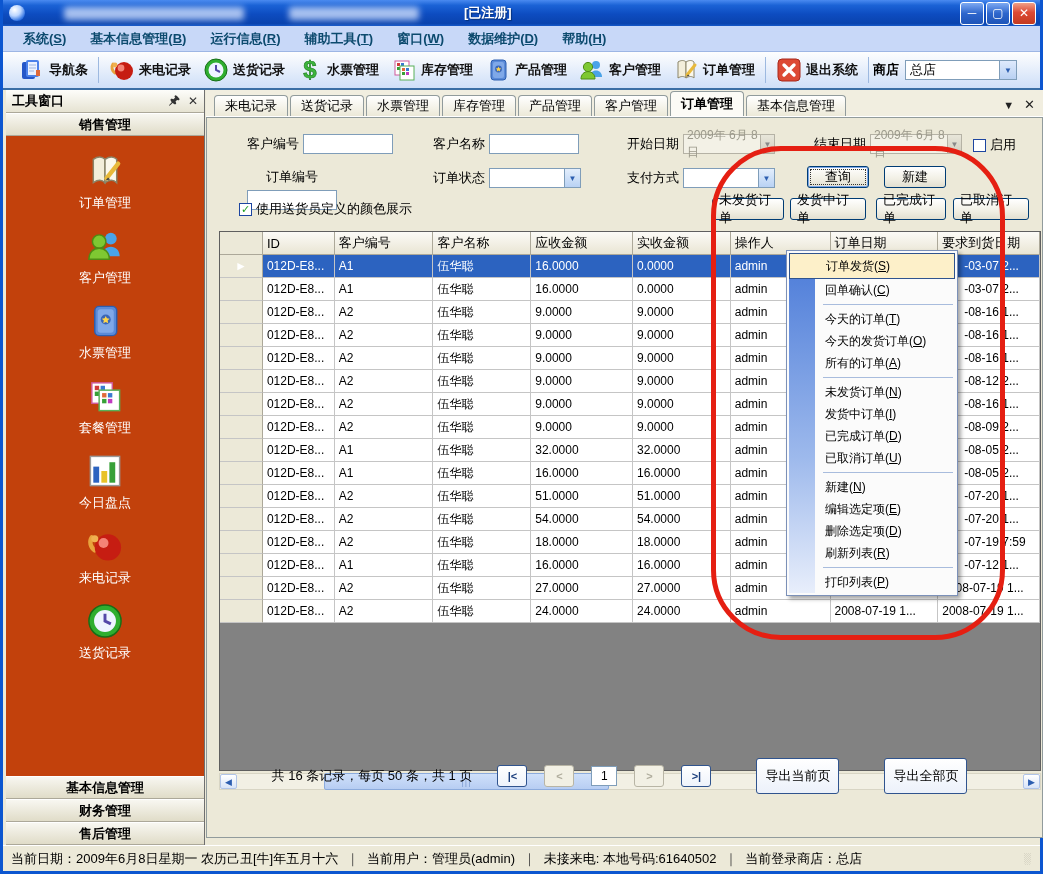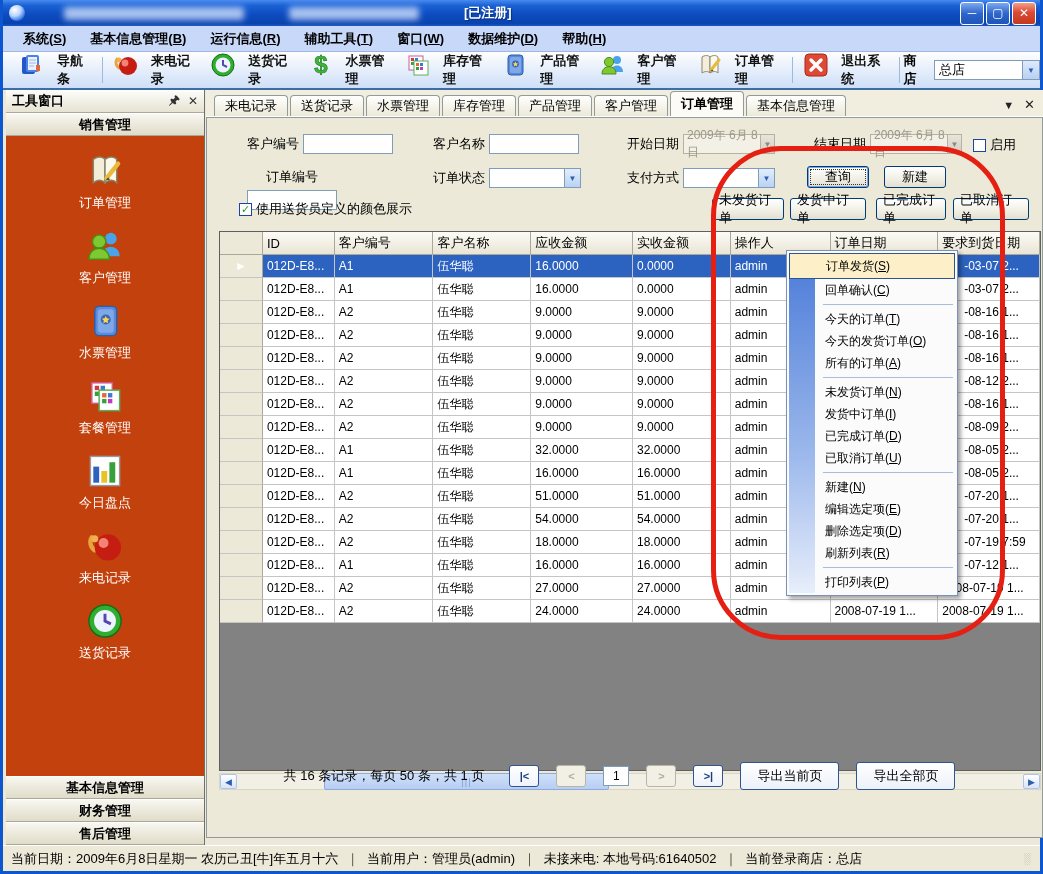--- a/index.html
+++ b/index.html
@@ -16,27 +16,27 @@
   .blur-blob{height:13px;border-radius:3px;background:#dce8ff;opacity:.75;filter:blur(3px);margin-right:10px;}
   .title-badge{font-weight:bold;font-size:13px;text-shadow:1px 1px 1px #05307a;}
   .win-btns{margin-left:auto;display:flex;gap:2px;}
   .wbtn{width:22px;height:21px;border:1px solid #fff;border-radius:3px;color:#fff;
     display:flex;align-items:center;justify-content:center;font-size:12px;font-weight:bold;
     background:linear-gradient(180deg,#7da9f2,#2e66cc 50%,#1e54b8);}
   .wbtn.close{background:linear-gradient(180deg,#f0a088,#dd4934 45%,#c33a20);}
   
   .menubar{position:absolute;left:0;top:26px;width:100%;height:26px;background:#c8d8f8;
     border-bottom:1px solid #9eb6e4;display:flex;align-items:center;padding-left:8px;box-sizing:border-box;}
-  .menu-item{padding:2px 12px;font-weight:bold;color:#000000;cursor:default;text-align:right;}
+  .menu-item{padding:2px 12px;font-weight:bold;color:#0c4a6e;cursor:default;text-align:right;}
   .menu-item u{text-decoration:underline;}
   
   .toolbar{position:absolute;left:0;top:52px;width:100%;height:38px;
     background:linear-gradient(180deg,#fefefe,#dce8fa 70%,#cfdff8);
     border-bottom:2px solid #3a6ea5;display:flex;align-items:center;padding-left:10px;box-sizing:border-box;}
-  .tb-item{display:flex;align-items:flex-start;gap:12px;padding:2px 6px;cursor:default;}
+  .tb-item{display:flex;align-items:center;gap:4px;padding:2px 6px;cursor:default;}
   .tb-item .lbl{font-weight:bold;color:#111;}
   .tb-sep{width:1px;height:26px;background:#9db9e0;margin:0 4px;}
   .tb-shop{display:flex;align-items:center;gap:6px;font-weight:bold;}
   .combo{width:112px;height:20px;background:#fff;border:1px solid #7f9db9;display:flex;align-items:center;
     padding-left:4px;box-sizing:border-box;font-weight:normal;}
   .combo .arrow{margin-left:auto;width:16px;height:18px;background:linear-gradient(180deg,#dfeafc,#b8d0f2);
     border-left:1px solid #7f9db9;display:flex;align-items:center;justify-content:center;font-size:8px;color:#2c5eb0;}
   .icon{width:26px;height:26px;flex:none;}
   .icon svg{width:100%;height:100%;display:block;}
   
@@ -92,22 +92,22 @@
   .hthumb{margin-left:87px;width:283px;height:15px;border:1px solid #8cabdc;border-radius:2px;
     background:linear-gradient(180deg,#cfe0fa,#b7cdf2);display:flex;align-items:center;justify-content:center;}
   .hthumb i{font-style:normal;color:#7d9cd0;font-size:9px;letter-spacing:1px;}
   .pagebar{position:absolute;left:0;top:644px;width:100%;height:28px;display:flex;align-items:center;
     justify-content:center;gap:17px;padding-right:10px;box-sizing:border-box;}
   .pg-sum{font-size:13px;color:#000;margin-right:8px;}
   .pgbtn{width:30px;height:22px;border:1px solid #30548e;border-radius:3px;color:#1a3e7c;font-weight:bold;
     background:linear-gradient(180deg,#fff,#eef3fb);display:flex;align-items:center;justify-content:center;font-size:11px;box-sizing:border-box;}
   .pgbtn.dis{border-color:#b8b5a5;color:#b0ad9d;background:#f2f0e4;}
   .pgbox{width:26px;height:20px;background:#fff;border:1px solid #7f9db9;display:flex;align-items:center;justify-content:center;font-size:12px;box-sizing:border-box;}
-  .expbtn{height:28px;padding:0 16px;border:1px solid #30548e;border-radius:3px;font-size:13px;
-    background:linear-gradient(180deg,#fff,#ecf1fa);display:flex;align-items:center;box-sizing:border-box;}
+  .expbtn{height:36px;padding:0 8px;border:1px solid #30548e;border-radius:3px;font-size:13px;
+    background:linear-gradient(180deg,#fff,#ecf1fa);display:flex;align-items:center;box-sizing:border-box;margin-left:28px;}
   
   .statusbar{position:absolute;left:0;top:845px;width:100%;height:26px;background:#ece9d8;
     border-top:1px solid #fff;display:flex;align-items:center;padding:0 8px;box-sizing:border-box;color:#000;font-size:13px;gap:8px;}
   .sb-sep{color:#333;}
   .grip{margin-left:auto;color:#aca899;font-size:10px;letter-spacing:1px;}
   
   .ctxmenu{position:absolute;left:783px;top:250px;width:172px;background:#fbfbfb;
     border:1px solid #7b90b8;box-shadow:3px 3px 4px rgba(0,0,0,.35);padding:2px;box-sizing:border-box;z-index:30;}
   .ctxmenu .strip{position:absolute;left:2px;top:2px;bottom:2px;width:26px;
     background:linear-gradient(180deg,#4a7ad8,#9db9ec 60%,#e8eefb);}

